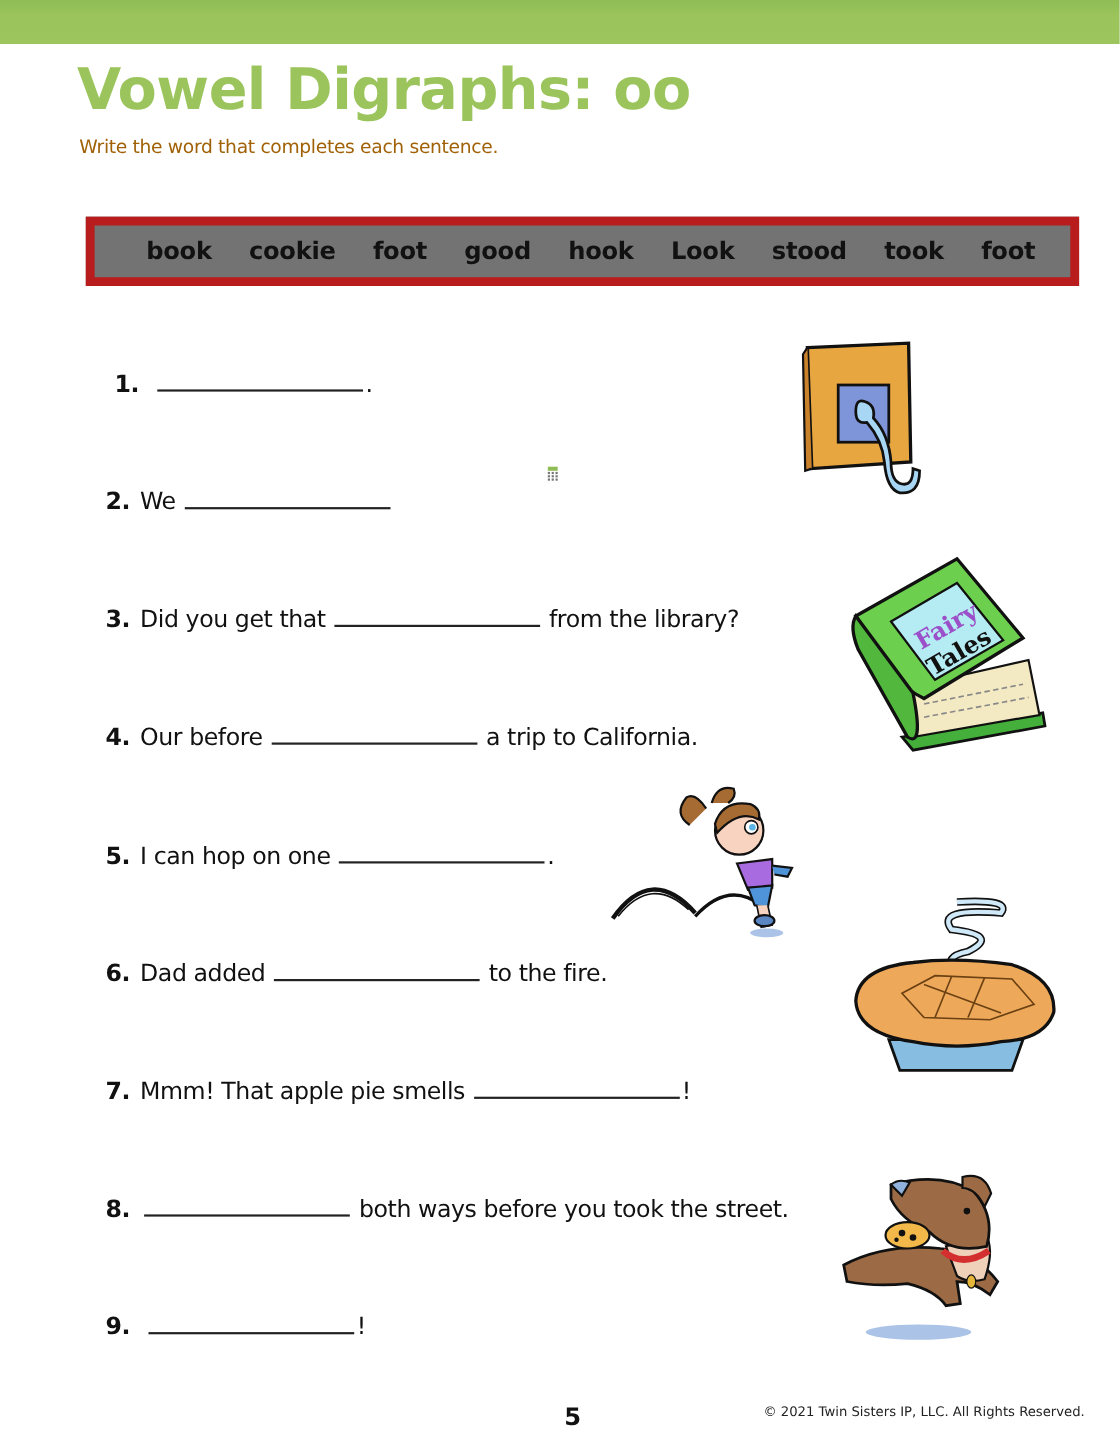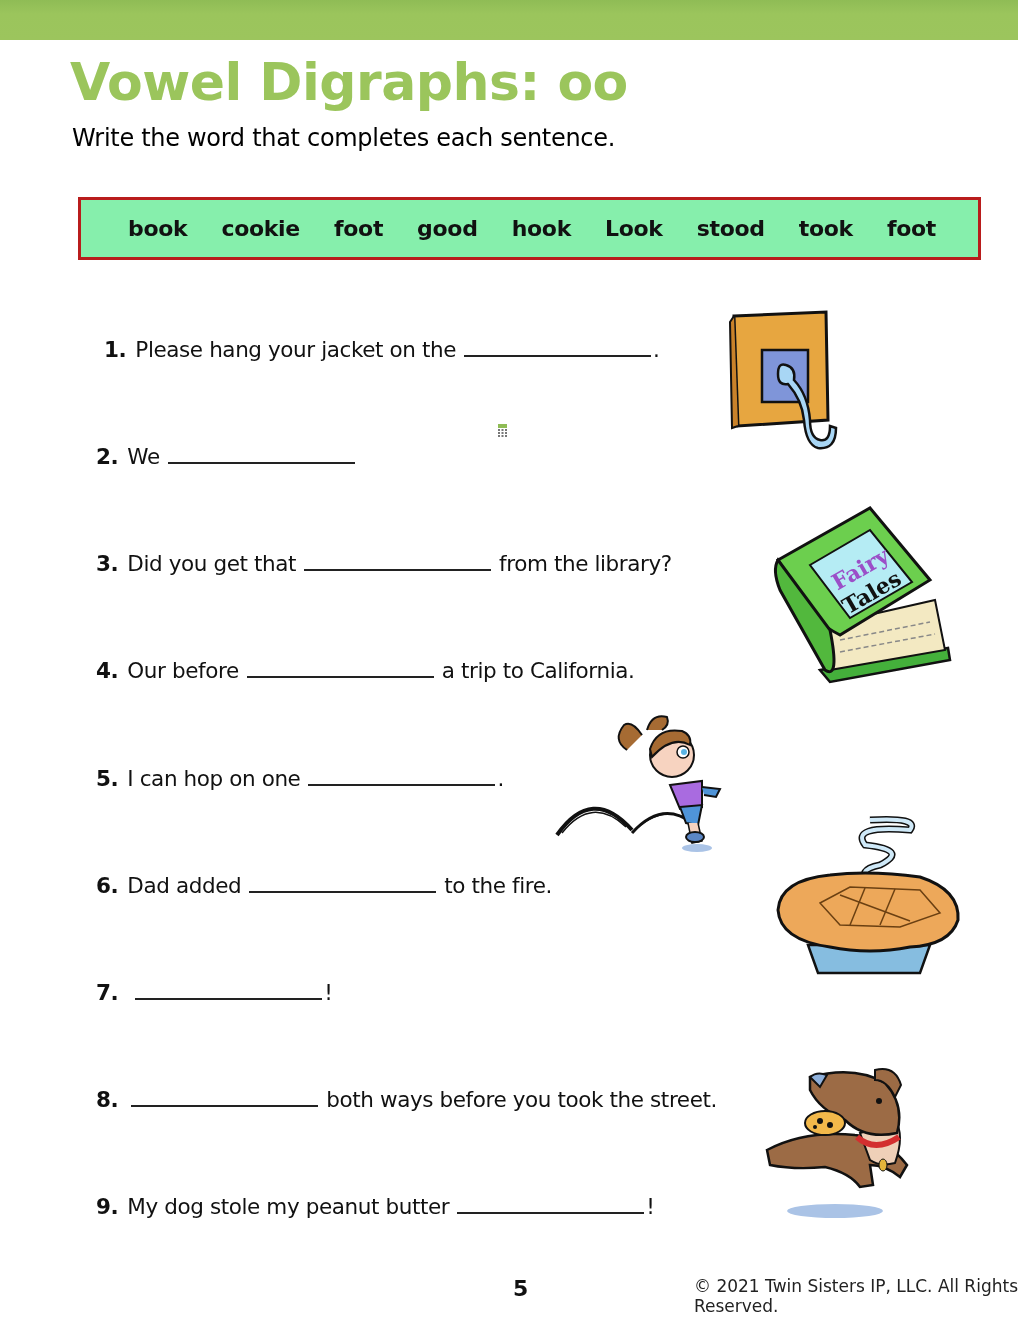--- a/index.html
+++ b/index.html
@@ -10,26 +10,26 @@
       position: absolute; left: 0; top: 0; width: 1018px; height: 40px;
       background: linear-gradient(#8fbc55 0%, #9bc55c 35%, #9cc55d 100%);
     }
     .title {
       position: absolute; left: 70px; top: 52px;
       font-family: "DejaVu Sans", sans-serif; font-weight: bold;
       font-size: 52px; letter-spacing: -0.5px; color: #9bc55c;
     }
     .instructions {
       position: absolute; left: 72px; top: 124px;
-      font-family: "DejaVu Sans", sans-serif; font-size: 24px; color: #000000;
+      font-family: "DejaVu Sans", sans-serif; font-size: 17px; color: #a16207;
       letter-spacing: -0.3px;
     }
     .word-bank {
       position: absolute; left: 78px; top: 197px; width: 903px; height: 63px;
-      background: #86efac; border: 3px solid #b91c1c;
+      background: #737373; border: 8px solid #b91c1c;
       display: flex; align-items: center;
       padding-left: 47px;
     }
     .word {
       font-family: "DejaVu Sans", sans-serif; font-weight: bold;
       font-size: 22px; color: #111; letter-spacing: -0.3px;
       margin-right: 34px;
     }
 
     .question {
@@ -52,21 +52,21 @@
     .stray-icon {
       position: absolute; left: 497px; top: 424px; width: 11px; height: 14px;
     }
 
     .page-number {
       position: absolute; left: 513px; top: 1276px;
       font-family: "DejaVu Sans", sans-serif; font-weight: bold; font-size: 22px; color: #111;
     }
     .copyright {
       position: absolute; left: 694px; top: 1276px;
-      font-family: "DejaVu Sans", sans-serif; font-size: 17px; color: #222;
+      font-family: "DejaVu Sans", sans-serif; font-size: 12px; color: #222;
     }
   </style>
 </head>
 <body>
 
 <div class="top-bar"></div>
 
 <h1 class="title">Vowel Digraphs: oo</h1>
 <p class="instructions">Write the word that completes each sentence.</p>
 
@@ -77,21 +77,20 @@
   <span class="word">good</span>
   <span class="word">hook</span>
   <span class="word">Look</span>
   <span class="word">stood</span>
   <span class="word">took</span>
   <span class="word">foot</span>
 </div>
 
 <div class="question" style="top:337px; left:104px;">
   <span class="q-num">1.</span>
-  <span>Please hang your jacket on the</span>
   <span class="blank end"></span>
   <span>.</span>
 </div>
 
 <div class="question" style="top:444px;">
   <span class="q-num">2.</span>
   <span>We</span>
   <span class="blank"></span>
 </div>
 
@@ -118,33 +117,33 @@
 
 <div class="question" style="top:873px;">
   <span class="q-num">6.</span>
   <span>Dad added</span>
   <span class="blank"></span>
   <span>to the fire.</span>
 </div>
 
 <div class="question" style="top:980px;">
   <span class="q-num">7.</span>
+  <span>Mmm! That apple pie smells</span>
   <span class="blank end"></span>
   <span>!</span>
 </div>
 
 <div class="question" style="top:1087px;">
   <span class="q-num">8.</span>
   <span class="blank start"></span>
   <span>both ways before you took the street.</span>
 </div>
 
 <div class="question" style="top:1194px;">
   <span class="q-num">9.</span>
-  <span>My dog stole my peanut butter</span>
   <span class="blank end"></span>
   <span>!</span>
 </div>
 
 <svg class="stray-icon" viewBox="0 0 11 14">
   <rect x="1" y="0" width="9" height="4" fill="#8fbc55"></rect>
   <rect x="1" y="5" width="2" height="2" fill="#777"></rect>
     <rect x="4.5" y="5" width="2" height="2" fill="#777"></rect>
     <rect x="8" y="5" width="2" height="2" fill="#777"></rect>
   <rect x="1" y="8" width="2" height="2" fill="#777"></rect>

